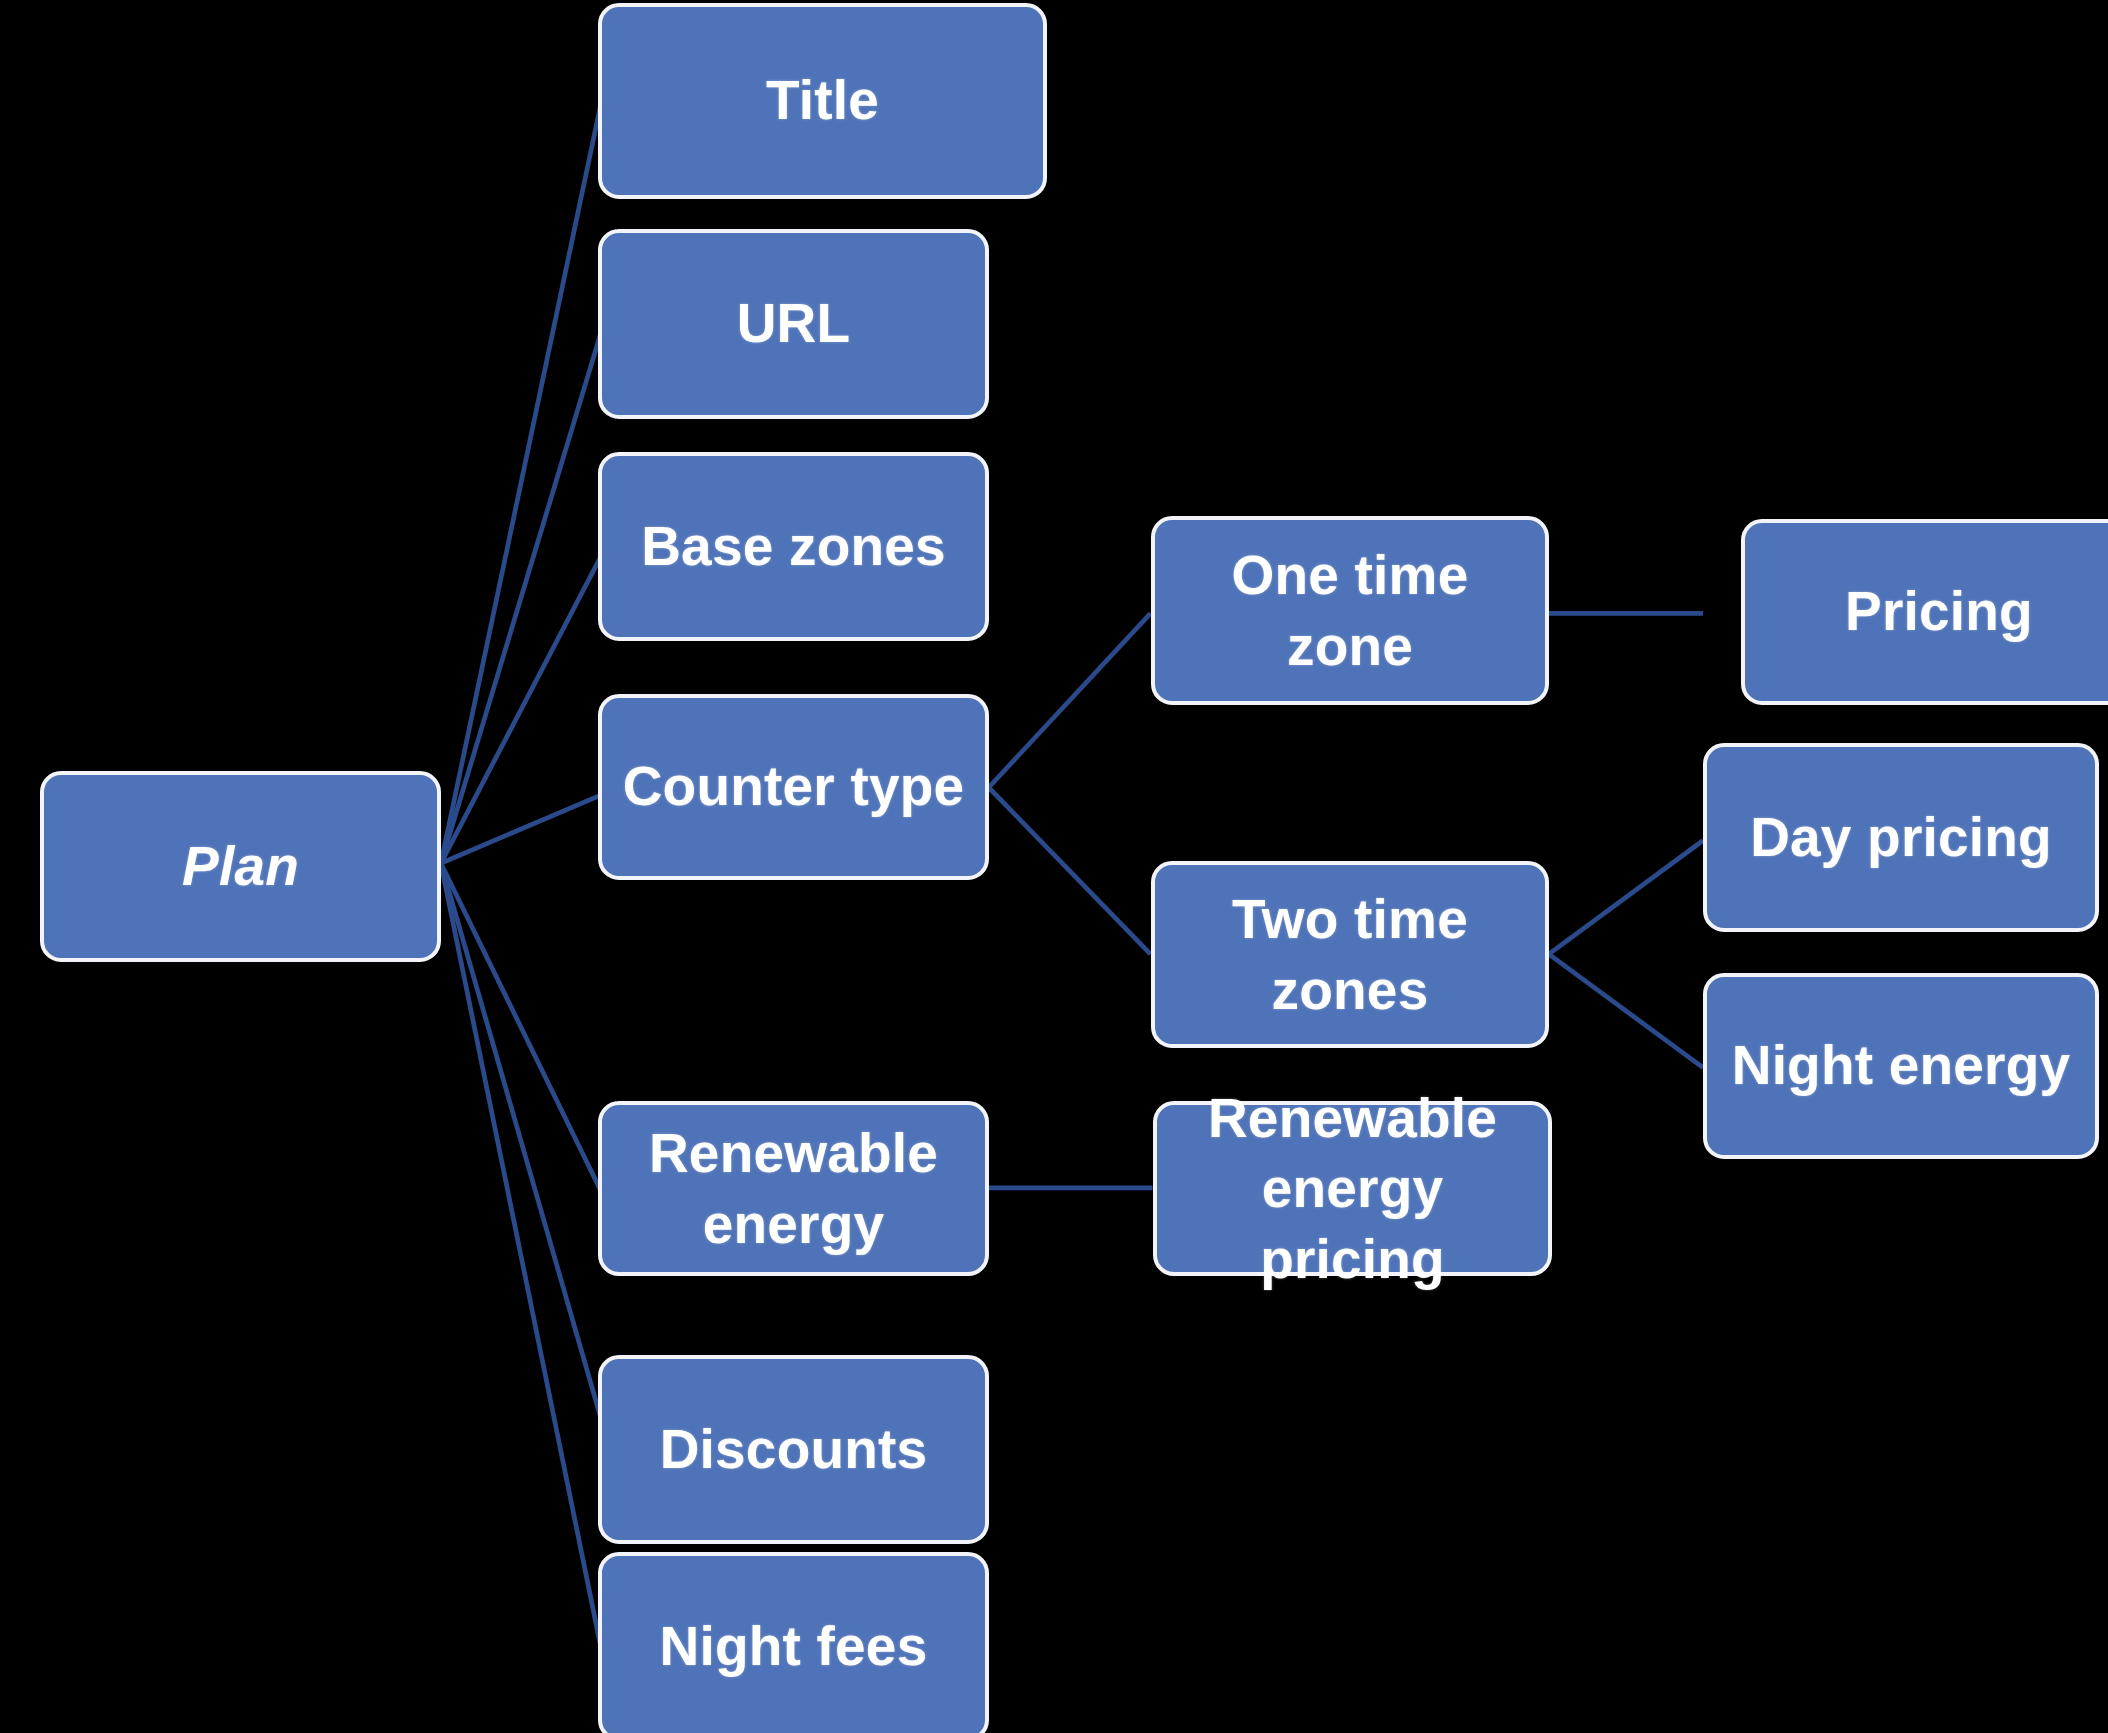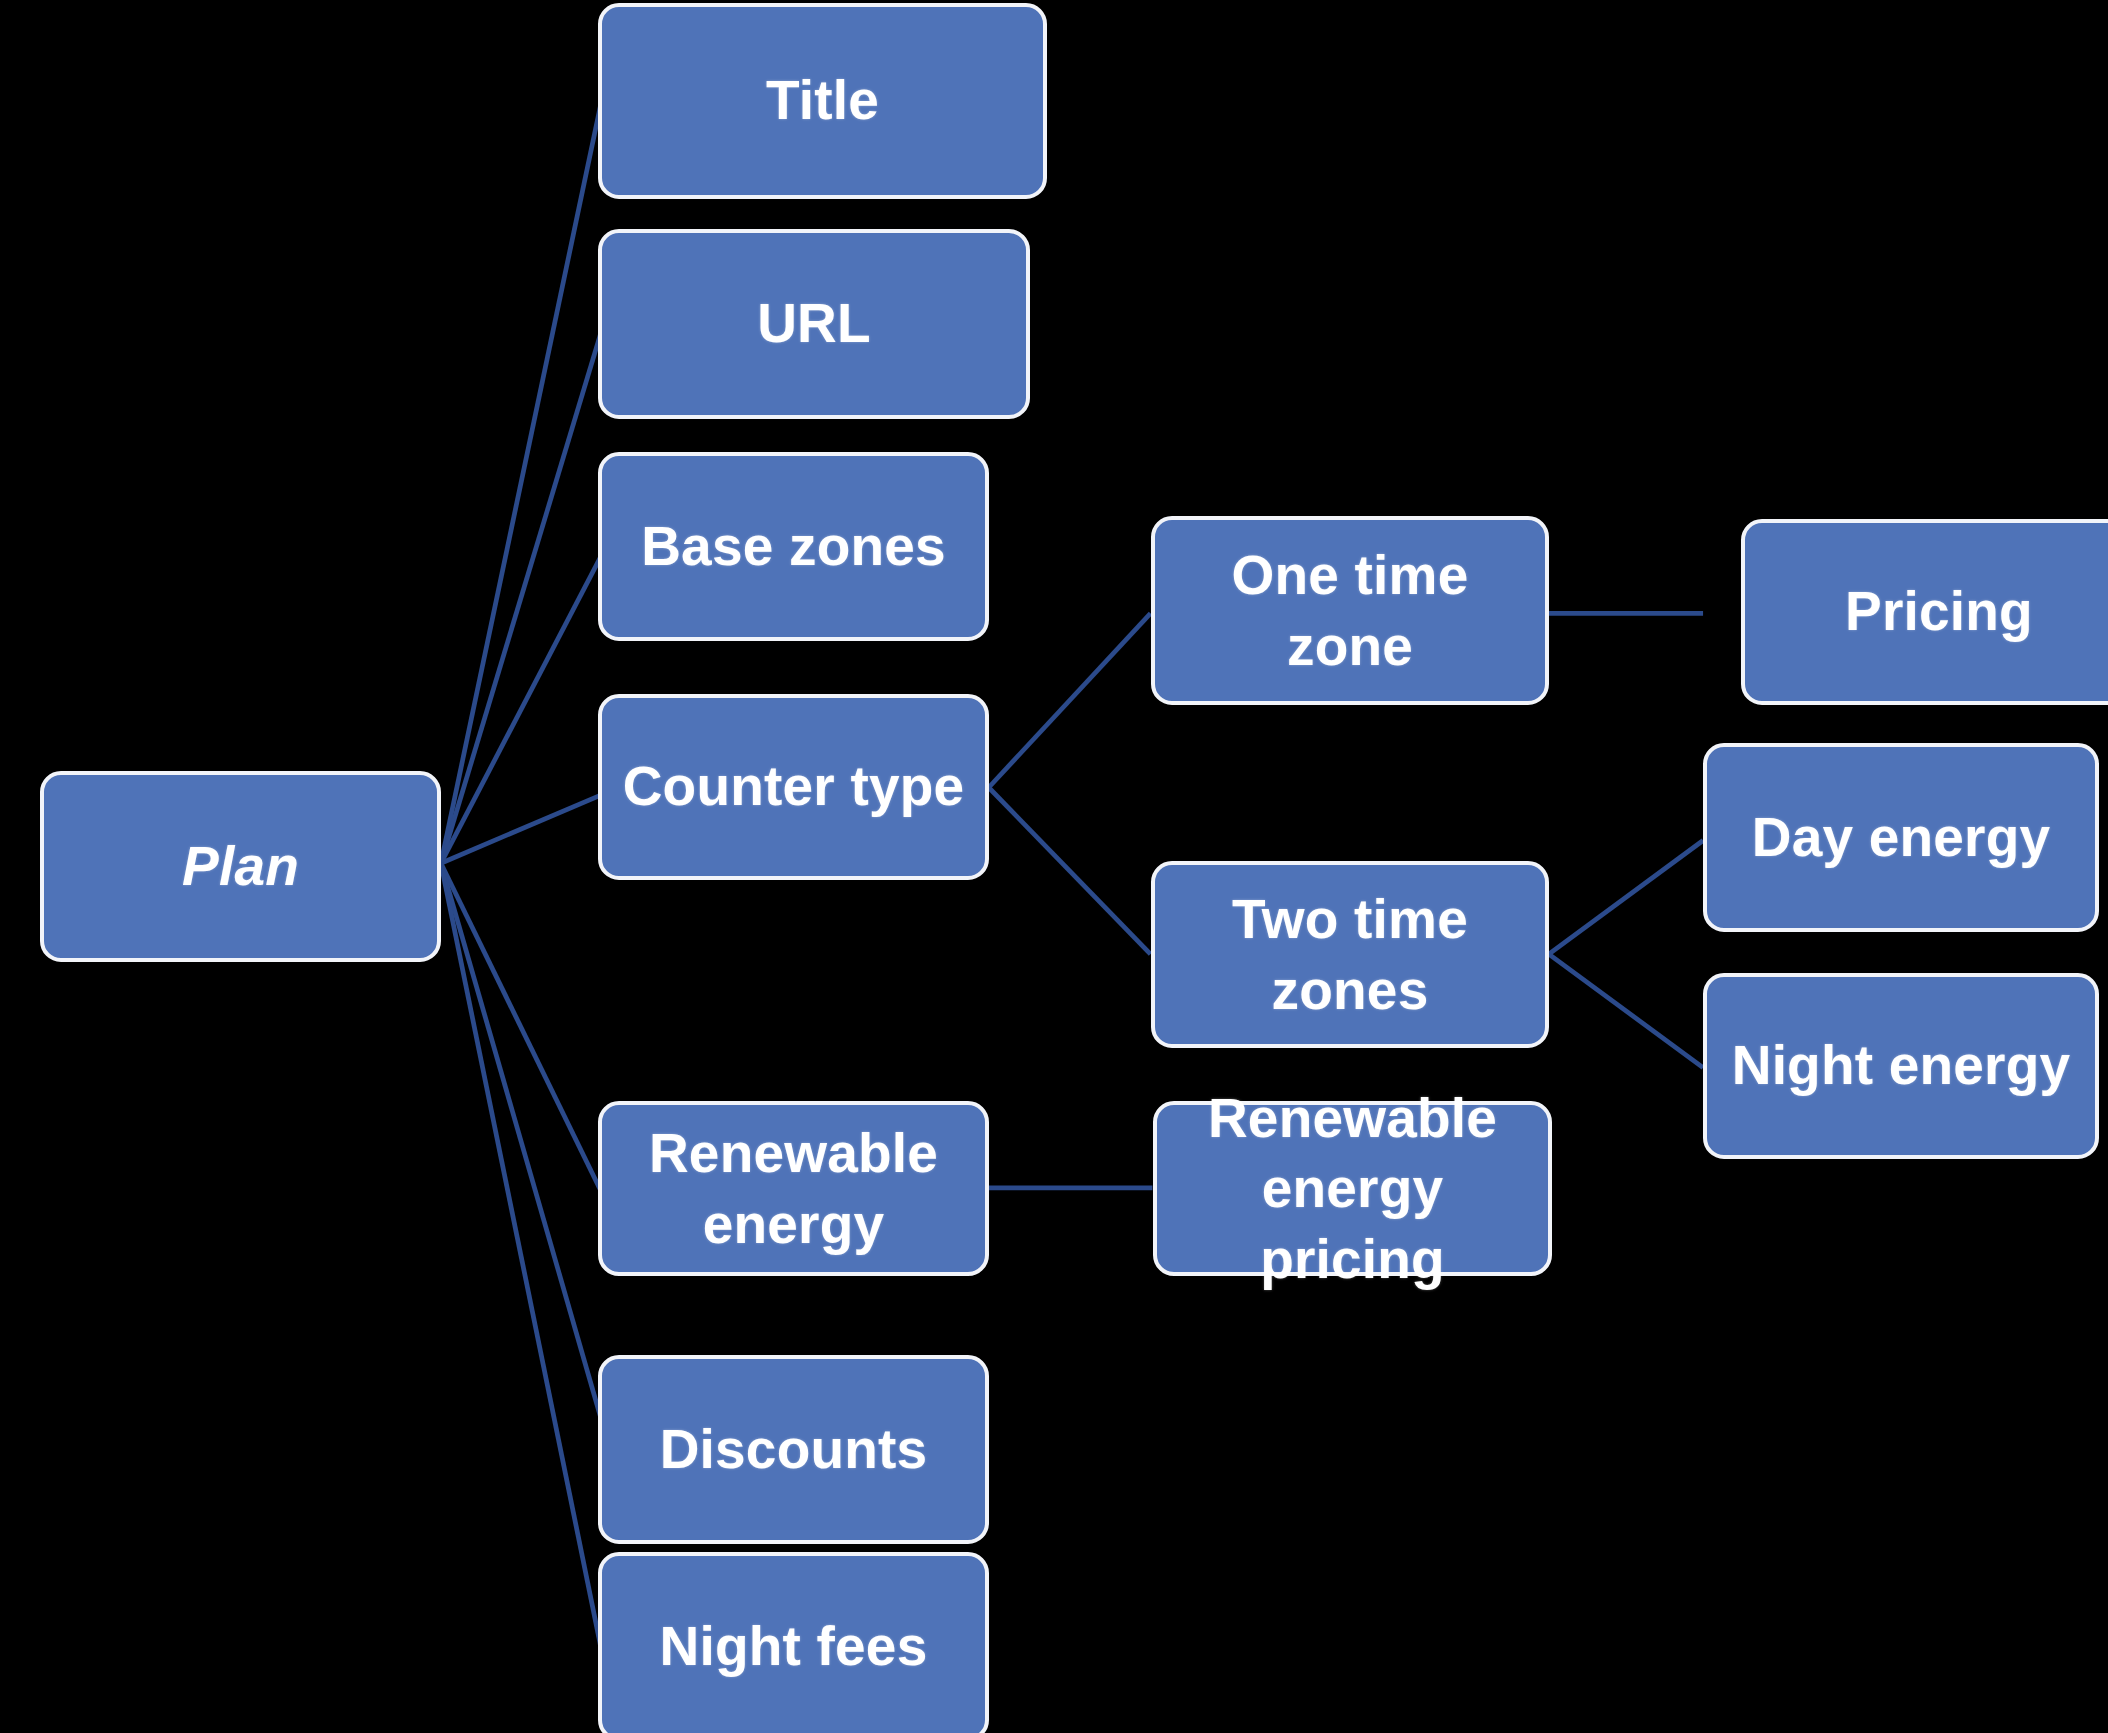--- a/index.html
+++ b/index.html
@@ -71,21 +71,21 @@
       <line x1="1637" y1="1008" x2="1800" y2="1128" stroke="#2b4a8b" stroke-width="5"></line>
       <line x1="1045" y1="1255" x2="1218" y2="1255" stroke="#2b4a8b" stroke-width="5"></line>
     </svg>
   <div id="nodes-layer">
       <div class="node" style="left: 40px; top: 771px; width: 401px; height: 191px; background: rgb(79, 115, 184); border-color: rgb(242, 244, 249); color: rgb(255, 255, 255); font-style: italic;">
         <span class="node-label">Plan</span>
       </div>
       <div class="node" style="left: 598px; top: 2.8px; width: 449px; height: 196px; background: rgb(79, 115, 184); border-color: rgb(242, 244, 249); color: rgb(255, 255, 255);">
         <span class="node-label">Title</span>
       </div>
-      <div class="node" style="left: 598px; top: 229px; width: 432px; height: 190px; background: rgb(79, 115, 184); border-color: rgb(242, 244, 249); color: rgb(255, 255, 255);">
+      <div class="node" style="left: 598px; top: 229px; width: 391px; height: 190px; background: rgb(79, 115, 184); border-color: rgb(242, 244, 249); color: rgb(255, 255, 255);">
         <span class="node-label">URL</span>
       </div>
       <div class="node" style="left: 598px; top: 452px; width: 391px; height: 189px; background: rgb(79, 115, 184); border-color: rgb(242, 244, 249); color: rgb(255, 255, 255);">
         <span class="node-label">Base zones</span>
       </div>
       <div class="node" style="left: 598px; top: 694px; width: 391px; height: 186px; background: rgb(79, 115, 184); border-color: rgb(242, 244, 249); color: rgb(255, 255, 255);">
         <span class="node-label">Counter type</span>
       </div>
       <div class="node two-line" style="left: 598px; top: 1101px; width: 391px; height: 175px; background: rgb(79, 115, 184); border-color: rgb(242, 244, 249); color: rgb(255, 255, 255);">
         <span class="node-label">Renewable
@@ -106,20 +106,20 @@
 zones</span>
       </div>
       <div class="node two-line" style="left: 1153px; top: 1101px; width: 399px; height: 175px; background: rgb(79, 115, 184); border-color: rgb(242, 244, 249); color: rgb(255, 255, 255);">
         <span class="node-label">Renewable
 energy pricing</span>
       </div>
       <div class="node" style="left: 1703px; top: 519px; width: 396px; height: 186px; background: rgb(79, 115, 184); border-color: rgb(242, 244, 249); color: rgb(255, 255, 255); margin-left: 38px;">
         <span class="node-label">Pricing</span>
       </div>
       <div class="node" style="left: 1703px; top: 743px; width: 396px; height: 189px; background: rgb(79, 115, 184); border-color: rgb(242, 244, 249); color: rgb(255, 255, 255);">
-        <span class="node-label">Day energy</span>
+        <span class="node-label">Day pricing</span>
       </div>
       <div class="node" style="left: 1703px; top: 973px; width: 396px; height: 186px; background: rgb(79, 115, 184); border-color: rgb(242, 244, 249); color: rgb(255, 255, 255);">
         <span class="node-label">Night energy</span>
       </div>
     </div>
 </div>
 
 
 </body></html>

